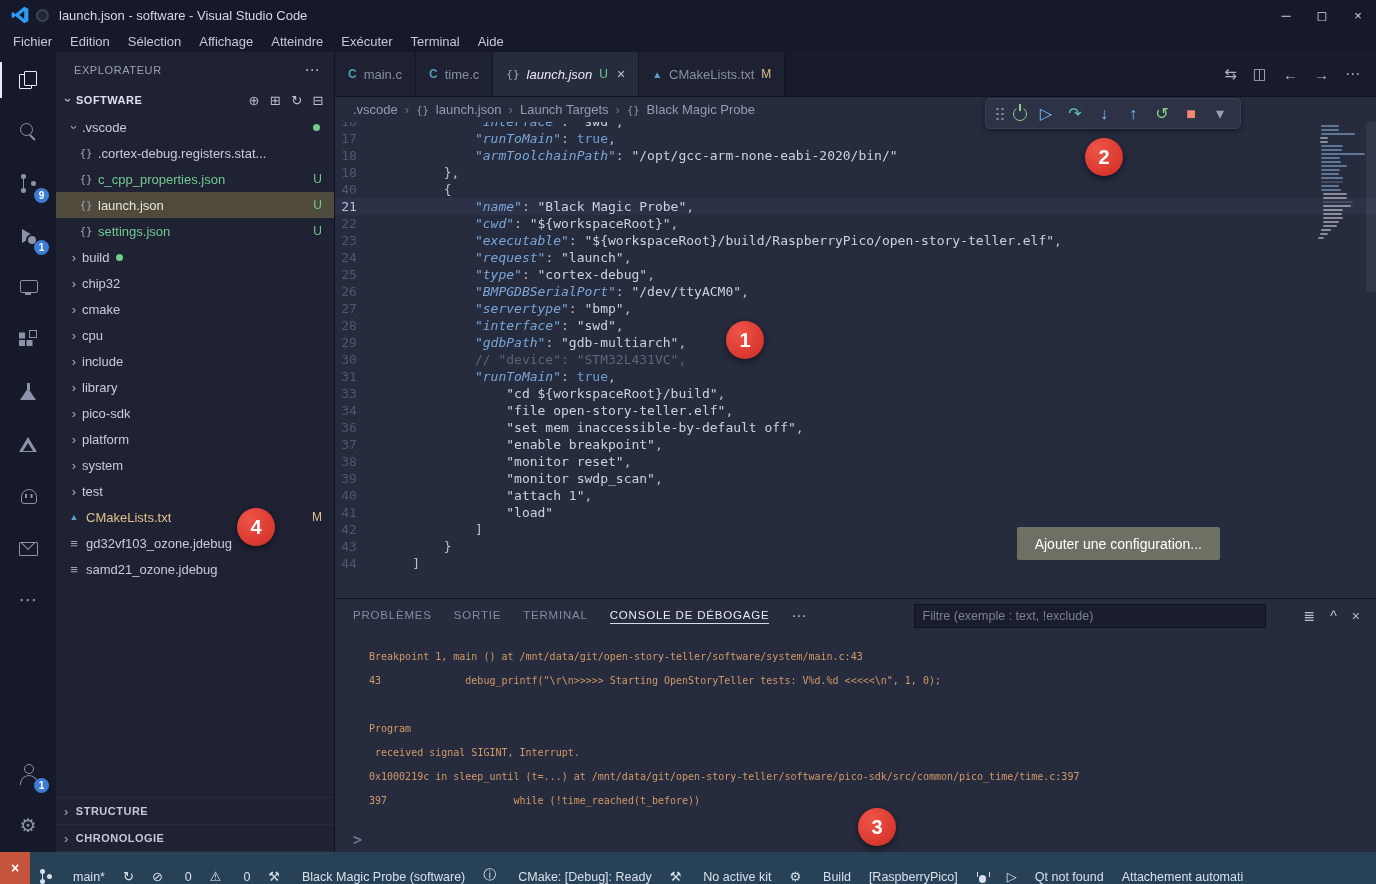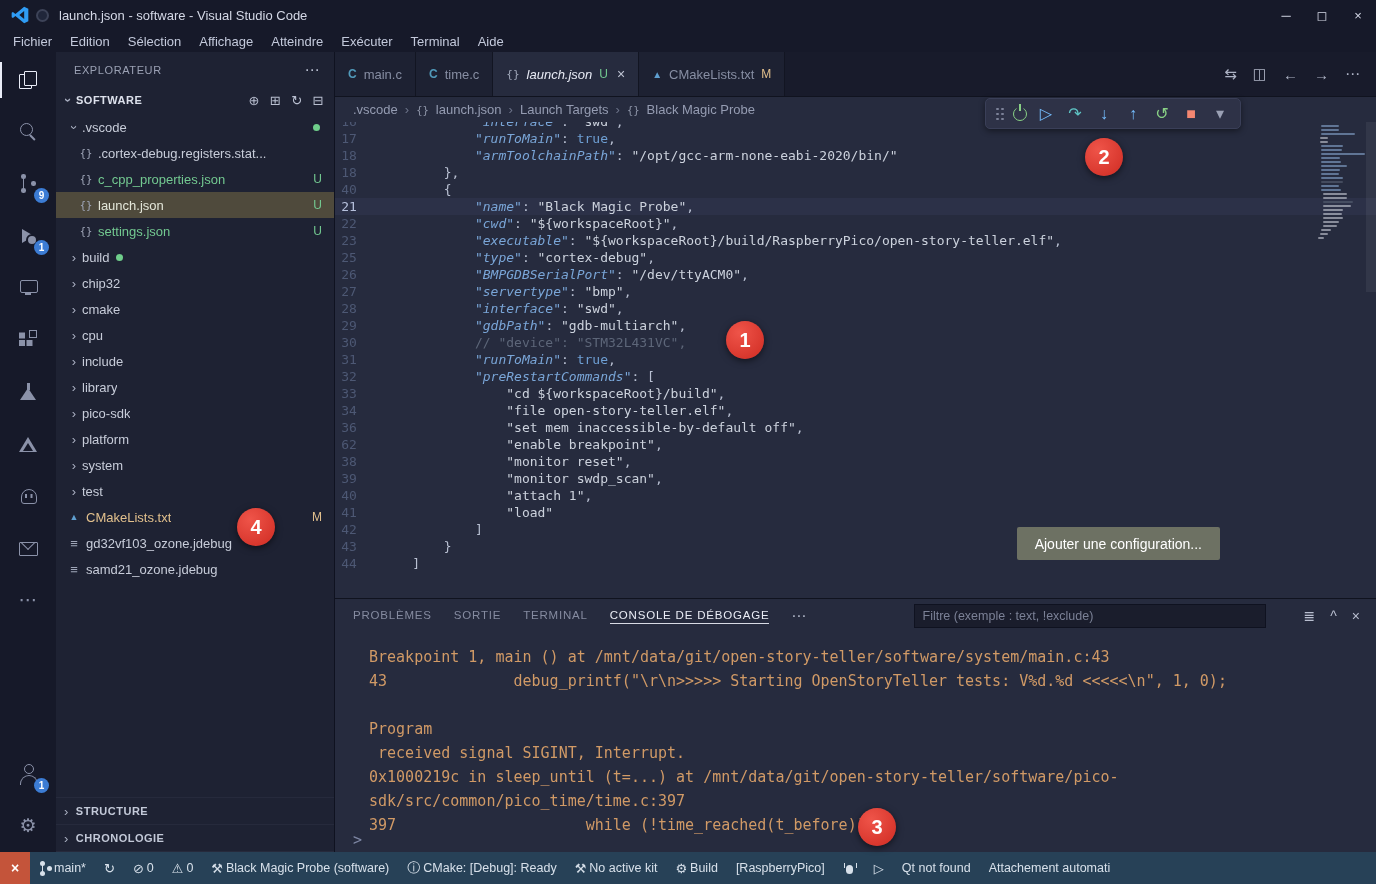--- a/index.html
+++ b/index.html
@@ -136,28 +136,28 @@
   .panel{height:254px;border-top:1px solid #10131f;background:var(--editor-bg);display:flex;flex-direction:column;position:relative}
   .panel-header{height:34px;display:flex;align-items:center;padding-left:18px;gap:22px;flex:none}
   .ptab{font-size:11.5px;letter-spacing:.8px;color:#858ba0;cursor:pointer;padding-bottom:2px}
   .ptab.active{color:#e9ecf5;border-bottom:1.5px solid #d8dbe5}
   .pmore{color:#aeb4c6;font-size:15px;cursor:pointer}
   .pfilter{margin-left:auto;width:352px;height:24px;background:#1a1d2c;border:1px solid #0f1220;color:#c7ccd9;
     font-size:12.5px;padding:0 8px;outline:none;font-family:"Liberation Sans",sans-serif}
   .pfilter::placeholder{color:#7b8196}
   .pactions{display:flex;gap:15px;padding:0 16px;color:#b9bfd0;font-size:14px}
   .pactions span{cursor:pointer}
-  .pbody{flex:1;padding:12px 16px 0 34px;font-family:"DejaVu Sans Mono",monospace;font-size:15px;line-height:24px;
+  .pbody{flex:1;padding:12px 16px 0 34px;font-family:"DejaVu Sans Mono",monospace;font-size:10px;line-height:24px;
     color:var(--console-text);overflow:hidden}
   .cout{white-space:pre-wrap;overflow-wrap:anywhere;min-height:24px}
   .pprompt{position:absolute;left:18px;bottom:3px;font-family:"DejaVu Sans Mono",monospace;font-size:15px;color:#7d86a3}
   
   .statusbar{height:32px;background:var(--statusbar-bg);display:flex;align-items:center;color:#d7e0ea;font-size:12.5px;overflow:hidden}
   .sb-remote{width:30px;height:100%;background:var(--statusbar-remote-bg);color:#fff;display:flex;align-items:center;justify-content:center;font-size:14px;font-weight:bold;flex:none;cursor:pointer}
-  .sb-item{height:100%;display:flex;align-items:center;gap:3px;padding:0 9px;cursor:pointer;white-space:nowrap}
+  .sb-item{height:100%;display:flex;align-items:flex-end;gap:22px;padding:0 9px;cursor:pointer;white-space:nowrap}
   .sb-ico{font-size:13px}
   .i-branch{position:relative;width:12px;height:15px;display:inline-block}
   .i-branch::before{content:"";position:absolute;left:2.5px;top:4px;width:1.5px;height:8px;background:currentColor}
   .i-branch::after{content:"";position:absolute;left:0.5px;top:0;width:5px;height:5px;border-radius:50%;background:currentColor;
     box-shadow:0 10px 0 0 currentColor,7px 5px 0 0 currentColor}
   .i-bug{position:relative;width:13px;height:13px;display:inline-block}
   .i-bug::before{content:"";position:absolute;left:3px;top:3.5px;width:7px;height:8.5px;border-radius:4px;background:currentColor}
   .i-bug::after{content:"";position:absolute;left:1px;top:1px;width:11px;height:5px;border-left:1.3px solid currentColor;border-right:1.3px solid currentColor}
   
   .annot{position:absolute;width:38px;height:38px;margin:-19px 0 0 -19px;border-radius:50%;
@@ -414,32 +414,32 @@
     <div class="editor-body">
       <div id="code">
           <div class="cline"><span class="lnum">16</span><span class="ltext">            <span class="tok-k">"interface"</span><span class="tok-p">: </span><span class="tok-s">"swd"</span><span class="tok-p">,</span></span></div>
           <div class="cline"><span class="lnum">17</span><span class="ltext">            <span class="tok-k">"runToMain"</span><span class="tok-p">: </span><span class="tok-b">true</span><span class="tok-p">,</span></span></div>
           <div class="cline"><span class="lnum">18</span><span class="ltext">            <span class="tok-k">"armToolchainPath"</span><span class="tok-p">: </span><span class="tok-s">"/opt/gcc-arm-none-eabi-2020/bin/"</span></span></div>
           <div class="cline"><span class="lnum">18</span><span class="ltext">        <span class="tok-p">},</span></span></div>
           <div class="cline"><span class="lnum">40</span><span class="ltext">        <span class="tok-p">{</span></span></div>
           <div class="cline cur"><span class="lnum">21</span><span class="ltext">            <span class="tok-k">"name"</span><span class="tok-p">: </span><span class="tok-s">"Black Magic Probe"</span><span class="tok-p">,</span></span></div>
           <div class="cline"><span class="lnum">22</span><span class="ltext">            <span class="tok-k">"cwd"</span><span class="tok-p">: </span><span class="tok-s">"${workspaceRoot}"</span><span class="tok-p">,</span></span></div>
           <div class="cline"><span class="lnum">23</span><span class="ltext">            <span class="tok-k">"executable"</span><span class="tok-p">: </span><span class="tok-s">"${workspaceRoot}/build/RaspberryPico/open-story-teller.elf"</span><span class="tok-p">,</span></span></div>
+          <div class="cline"><span class="lnum">24</span><span class="ltext">            <span class="tok-k">"request"</span><span class="tok-p">: </span><span class="tok-s">"launch"</span><span class="tok-p">,</span></span></div>
           <div class="cline"><span class="lnum">25</span><span class="ltext">            <span class="tok-k">"type"</span><span class="tok-p">: </span><span class="tok-s">"cortex-debug"</span><span class="tok-p">,</span></span></div>
           <div class="cline"><span class="lnum">26</span><span class="ltext">            <span class="tok-k">"BMPGDBSerialPort"</span><span class="tok-p">: </span><span class="tok-s">"/dev/ttyACM0"</span><span class="tok-p">,</span></span></div>
           <div class="cline"><span class="lnum">27</span><span class="ltext">            <span class="tok-k">"servertype"</span><span class="tok-p">: </span><span class="tok-s">"bmp"</span><span class="tok-p">,</span></span></div>
           <div class="cline"><span class="lnum">28</span><span class="ltext">            <span class="tok-k">"interface"</span><span class="tok-p">: </span><span class="tok-s">"swd"</span><span class="tok-p">,</span></span></div>
           <div class="cline"><span class="lnum">29</span><span class="ltext">            <span class="tok-k">"gdbPath"</span><span class="tok-p">: </span><span class="tok-s">"gdb-multiarch"</span><span class="tok-p">,</span></span></div>
           <div class="cline"><span class="lnum">30</span><span class="ltext">            <span class="tok-c">// "device": "STM32L431VC",</span></span></div>
           <div class="cline"><span class="lnum">31</span><span class="ltext">            <span class="tok-k">"runToMain"</span><span class="tok-p">: </span><span class="tok-b">true</span><span class="tok-p">,</span></span></div>
-          <div class="cline"><span class="lnum">32</span><span class="ltext">            <span class="tok-k">"preRestartCommands"</span><span class="tok-p">: [</span></span></div>
           <div class="cline"><span class="lnum">33</span><span class="ltext">                <span class="tok-s">"cd ${workspaceRoot}/build"</span><span class="tok-p">,</span></span></div>
           <div class="cline"><span class="lnum">34</span><span class="ltext">                <span class="tok-s">"file open-story-teller.elf"</span><span class="tok-p">,</span></span></div>
           <div class="cline"><span class="lnum">36</span><span class="ltext">                <span class="tok-s">"set mem inaccessible-by-default off"</span><span class="tok-p">,</span></span></div>
-          <div class="cline"><span class="lnum">62</span><span class="ltext">                <span class="tok-s">"enable breakpoint"</span><span class="tok-p">,</span></span></div>
+          <div class="cline"><span class="lnum">37</span><span class="ltext">                <span class="tok-s">"enable breakpoint"</span><span class="tok-p">,</span></span></div>
           <div class="cline"><span class="lnum">38</span><span class="ltext">                <span class="tok-s">"monitor reset"</span><span class="tok-p">,</span></span></div>
           <div class="cline"><span class="lnum">39</span><span class="ltext">                <span class="tok-s">"monitor swdp_scan"</span><span class="tok-p">,</span></span></div>
           <div class="cline"><span class="lnum">40</span><span class="ltext">                <span class="tok-s">"attach 1"</span><span class="tok-p">,</span></span></div>
           <div class="cline"><span class="lnum">41</span><span class="ltext">                <span class="tok-s">"load"</span></span></div>
           <div class="cline"><span class="lnum">42</span><span class="ltext">            <span class="tok-p">]</span></span></div>
           <div class="cline"><span class="lnum">43</span><span class="ltext">        <span class="tok-p">}</span></span></div>
           <div class="cline"><span class="lnum">44</span><span class="ltext">    <span class="tok-p">]</span></span></div>
         </div>
       <div class="minimap" id="minimap">
           <div class="mm-bar" style="width: 17.95px; margin-left: 5.4px; background: rgb(143, 179, 221);"></div>

